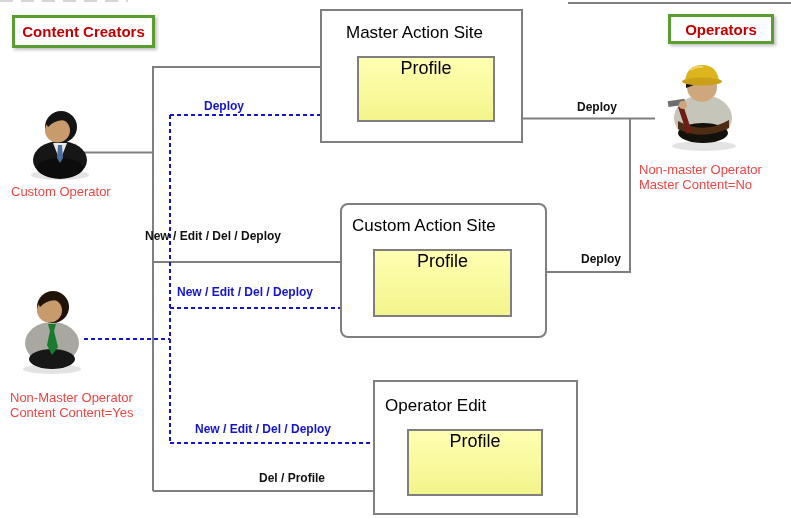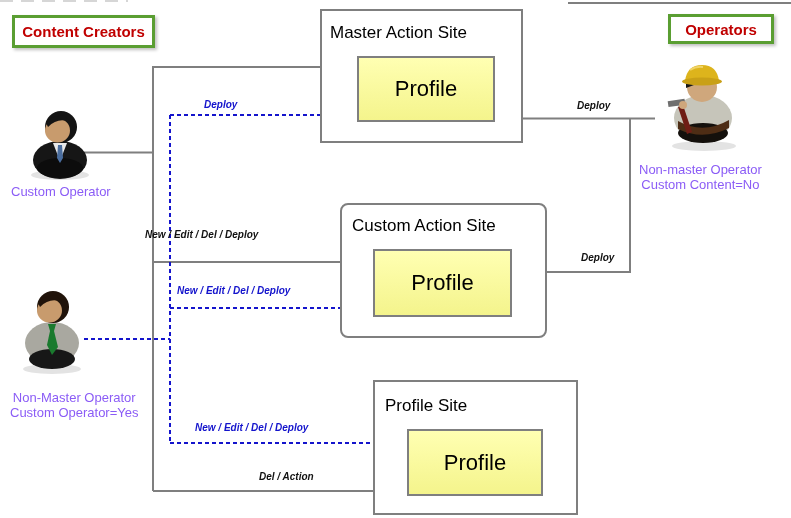--- a/index.html
+++ b/index.html
@@ -23,53 +23,53 @@
   }
   #badge-cc { left:12px; top:15px; width:143px; height:33px; }
   #badge-op { left:668px; top:14px; width:106px; height:30px; }
 
   
   .site { position:absolute; border:2px solid #7f7f7f; background:#fff; }
   #site-master  { left:320px; top:9px;   width:203px; height:134px; }
   #site-custom  { left:340px; top:203px; width:207px; height:135px;border-radius:8px; }
   #site-operator{ left:373px; top:380px; width:205px; height:135px; }
   .site-title { position:absolute; font-size:17px; color:#000; white-space:nowrap; }
-  #site-master .site-title  { left:8px; top:12px; }
+  #site-master .site-title  { left:24px; top:12px; }
   #site-custom .site-title  { left:10px; top:11px; }
   #site-operator .site-title{ left:10px; top:14px; }
   .profile {
     position:absolute; border:2px solid #7f7f7f;
     background:linear-gradient(#ffffb2,#f4f48c);
-    display:flex; align-items:center; justify-content:center;
-    font-size:22px; color:#000;
+    display:flex; justify-content:center;
+    font-size:18px; color:#000;
   }
   #site-master .profile  { left:35px; top:45px; width:138px; height:66px; }
   #site-custom .profile  { left:31px; top:44px; width:139px; height:68px; }
   #site-operator .profile{ left:32px; top:47px; width:136px; height:67px; }
 
   
   .wires { position:absolute; left:0; top:0; width:791px; height:518px; }
 
   
-  .edge-label { position:absolute; font-size:10px; font-weight:bold; color:#111; white-space:nowrap;font-style:italic; }
+  .edge-label { position:absolute; font-size:12px; font-weight:bold; color:#111; white-space:nowrap; }
   .edge-label.blue { color:#1414cc; }
   #lbl-deploy-dashed       { left:204px; top:99px;  }
   #lbl-nedd-solid          { left:145px; top:229px; }
   #lbl-nedd-dashed-custom  { left:177px; top:285px; }
   #lbl-nedd-dashed-operator{ left:195px; top:422px; }
   #lbl-del-deploy          { left:259px; top:471px; }
   #lbl-deploy-right-top    { left:577px; top:100px; }
   #lbl-deploy-right-mid    { left:581px; top:252px; }
 
   
   .actor-icon { position:absolute; }
   #icon-master-operator { left:20px;  top:104px; }
   #icon-creator2        { left:12px;  top:286px; }
   #icon-worker          { left:656px; top:56px;  }
-  .actor-label { position:absolute; font-size:13px; color:#8b5cf6; line-height:14.5px; white-space:nowrap;text-align:center; }
+  .actor-label { position:absolute; font-size:13px; color:#ef4444; line-height:14.5px; white-space:nowrap; }
   #lbl-master-operator { left:11px;  top:185px; }
   #lbl-creator2        { left:10px;  top:391px; }
   #lbl-worker          { left:639px; top:163px; }
 </style>
 </head>
 <body>
 
 <div class="stage">
 
   <div class="top-remnant"></div>
@@ -112,31 +112,31 @@
       <span>Profile</span>
     </div>
   </div>
   <div class="site" id="site-custom">
     <div class="site-title">Custom Action Site</div>
     <div class="profile">
       <span>Profile</span>
     </div>
   </div>
   <div class="site" id="site-operator">
-    <div class="site-title">Profile Site</div>
+    <div class="site-title">Operator Edit</div>
     <div class="profile">
       <span>Profile</span>
     </div>
   </div>
 
   <div class="edge-label blue" id="lbl-deploy-dashed">Deploy</div>
   <div class="edge-label" id="lbl-nedd-solid">New / Edit / Del / Deploy</div>
   <div class="edge-label blue" id="lbl-nedd-dashed-custom">New / Edit / Del / Deploy</div>
   <div class="edge-label blue" id="lbl-nedd-dashed-operator">New / Edit / Del / Deploy</div>
-  <div class="edge-label" id="lbl-del-deploy">Del / Action</div>
+  <div class="edge-label" id="lbl-del-deploy">Del / Profile</div>
   <div class="edge-label" id="lbl-deploy-right-top">Deploy</div>
   <div class="edge-label" id="lbl-deploy-right-mid">Deploy</div>
 
   <svg class="actor-icon" id="icon-master-operator" width="78" height="78" viewBox="0 0 78 78">
     <ellipse cx="40" cy="71" rx="29" ry="5" fill="#e3e3e3"></ellipse>
     <ellipse cx="40" cy="56" rx="27" ry="19" fill="#161616"></ellipse>
     <ellipse cx="40" cy="64" rx="23" ry="10" fill="#0c0c0c"></ellipse>
     <polygon points="33,39 47,39 40,57" fill="#e9e9e9"></polygon>
     <polygon points="38,41 42,41 43,54 40,59 37,54" fill="#4a6d9e"></polygon>
     <circle cx="41" cy="23" r="16" fill="#141414"></circle>
@@ -150,35 +150,35 @@
     <ellipse cx="40" cy="57" rx="27" ry="21" fill="#a9a8a0"></ellipse>
     <ellipse cx="40" cy="73" rx="23" ry="10" fill="#171717"></ellipse>
     <polygon points="36,38 44,38 42,45 38,45" fill="#1a7a2e"></polygon>
     <polygon points="38,45 42,45 46,61 40,69 35,59" fill="#1a7a2e"></polygon>
     <circle cx="41" cy="21" r="16" fill="#20130a"></circle>
     <ellipse cx="37.5" cy="24.5" rx="12.5" ry="12" fill="#c89b6d"></ellipse>
     <path d="M26,17 Q33,8 45,10 L50,16 Q38,11 28,21 Z" fill="#20130a"></path>
   </svg>
   <div class="actor-label" id="lbl-creator2">
     <div>Non-Master Operator</div>
-    <div>Custom Operator=Yes</div>
+    <div>Content Content=Yes</div>
   </div>
 
   <svg class="actor-icon" id="icon-worker" width="92" height="96" viewBox="0 0 92 96">
     <ellipse cx="48" cy="90" rx="32" ry="5" fill="#e3e3e3"></ellipse>
     <ellipse cx="47" cy="62" rx="29" ry="23" fill="#c6c5ba"></ellipse>
     <ellipse cx="47" cy="77" rx="25" ry="10" fill="#14100c"></ellipse>
     <path d="M22,65 Q47,79 73,64 L73,72 Q47,85 22,73 Z" fill="#4e2d15"></path>
     <circle cx="46" cy="31" r="15" fill="#cfa77c"></circle>
     <polygon points="30,27 46,21 46,26 30,32" fill="#151515"></polygon>
     <path d="M29,25 Q31,9 46,9 Q61,9 63,25 Z" fill="#ddb41c"></path>
     <ellipse cx="46" cy="25.5" rx="20" ry="4" fill="#c9a017"></ellipse>
     <path d="M34,14 Q40,10 47,11" stroke="#f0d468" stroke-width="2" fill="none"></path>
     <rect x="12" y="44" width="17" height="6" fill="#6f6f6f" transform="rotate(-8 20 47)"></rect>
     <polygon points="22,51 27,49 36,76 31,78" fill="#6f1d15"></polygon>
     <circle cx="27" cy="49" r="4" fill="#cfa77c"></circle>
   </svg>
   <div class="actor-label" id="lbl-worker">
     <div>Non-master Operator</div>
-    <div>Custom Content=No</div>
+    <div>Master Content=No</div>
   </div>
 
 </div>
 
 </body></html>

